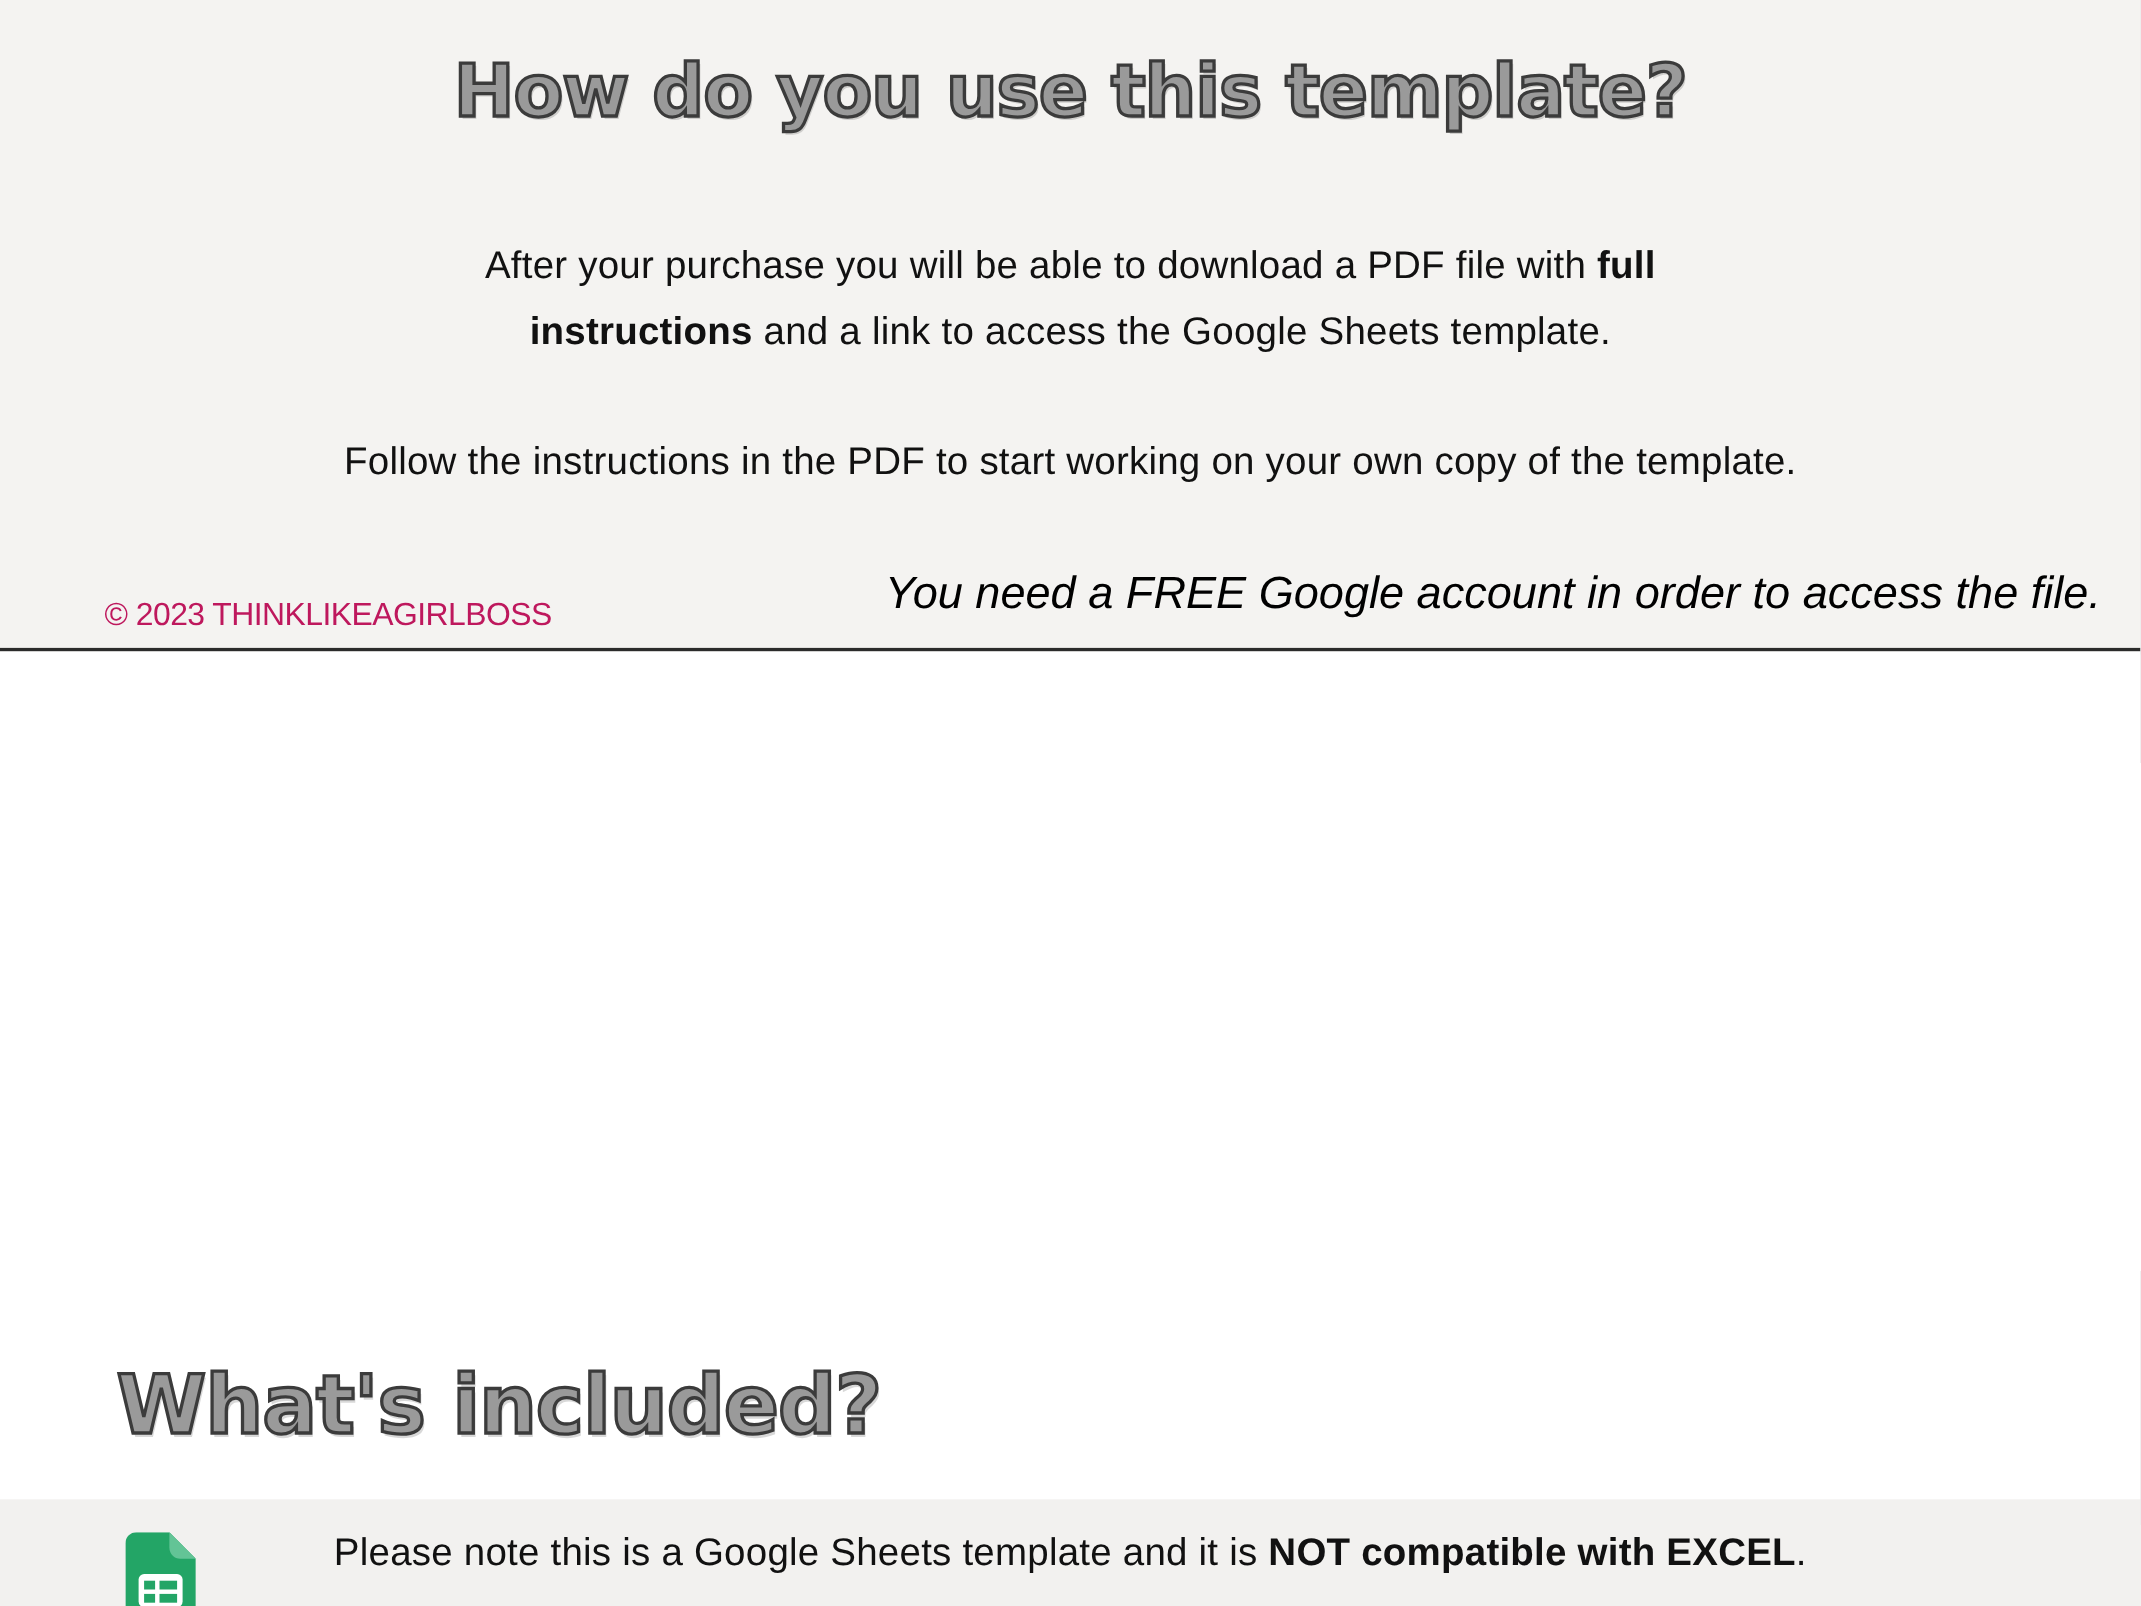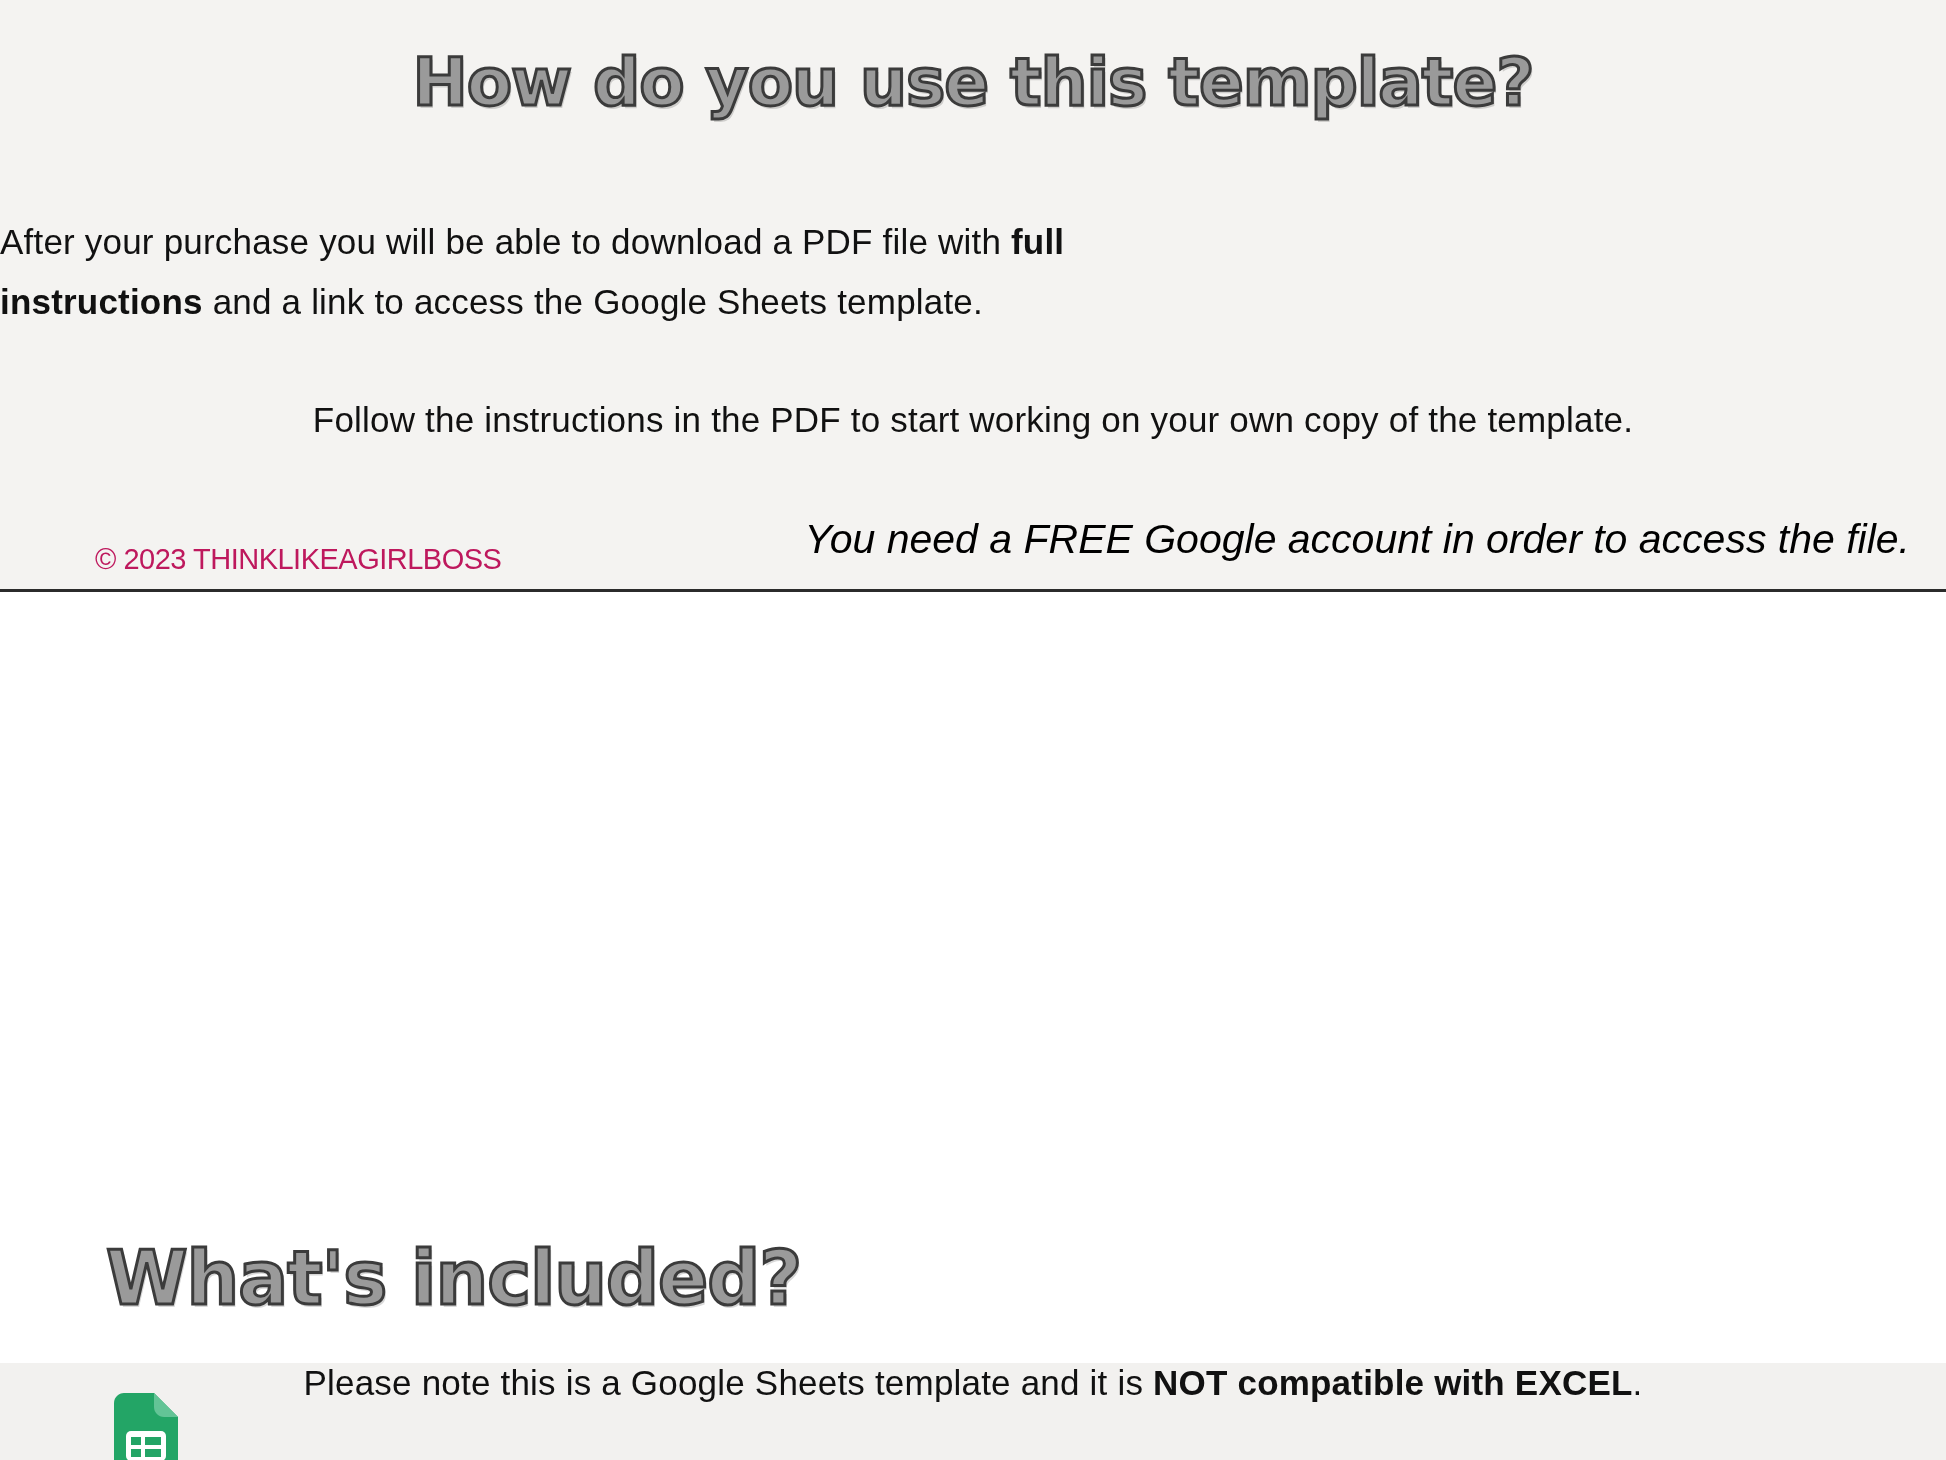--- a/index.html
+++ b/index.html
@@ -8,34 +8,34 @@
     background:#ffffff;font-family:"Liberation Sans",sans-serif;color:#111111;
   }
   
   .top-section{
     position:absolute;left:0;top:0;width:100%;height:592px;
     background:#f4f3f1;border-bottom:3px solid #2b2b2b;box-sizing:border-box;
   }
   .main-section{position:absolute;left:0;top:595px;width:100%;height:768px;background:#ffffff;}
   .bottom-bar{
     position:absolute;left:0;top:1363px;width:100%;height:97px;background:#f2f1ef;
-    display:flex;align-items:flex-start;justify-content:center;
+    display:flex;align-items:center;justify-content:center;
   }
   
   .bubble-heading{
     font-family:"DejaVu Sans",sans-serif;font-weight:800;
     color:#9a9a9a;-webkit-text-stroke:3px #3b3b3b;
     text-shadow:2px 3px 0 rgba(40,40,40,0.18);
     letter-spacing:-1px;white-space:nowrap;
   }
   .h1{position:absolute;left:0;right:0;top:44px;text-align:center;font-size:66px;}
   .h2{position:absolute;left:106px;top:640px;font-size:74px;text-align:right;}
   
   .para1{
-    position:absolute;left:0;right:0;top:212px;text-align:left;
+    position:absolute;left:0;right:0;top:212px;text-align:center;
     font-size:35px;line-height:60px;letter-spacing:0.2px;
   }
   .para2{
     position:absolute;left:0;right:0;top:400px;text-align:center;
     font-size:35px;white-space:nowrap;letter-spacing:0.2px;
   }
   .copyright{
     position:absolute;left:95px;top:543px;font-size:29px;letter-spacing:-0.5px;color:#be185d;
   }
   .google-note{

